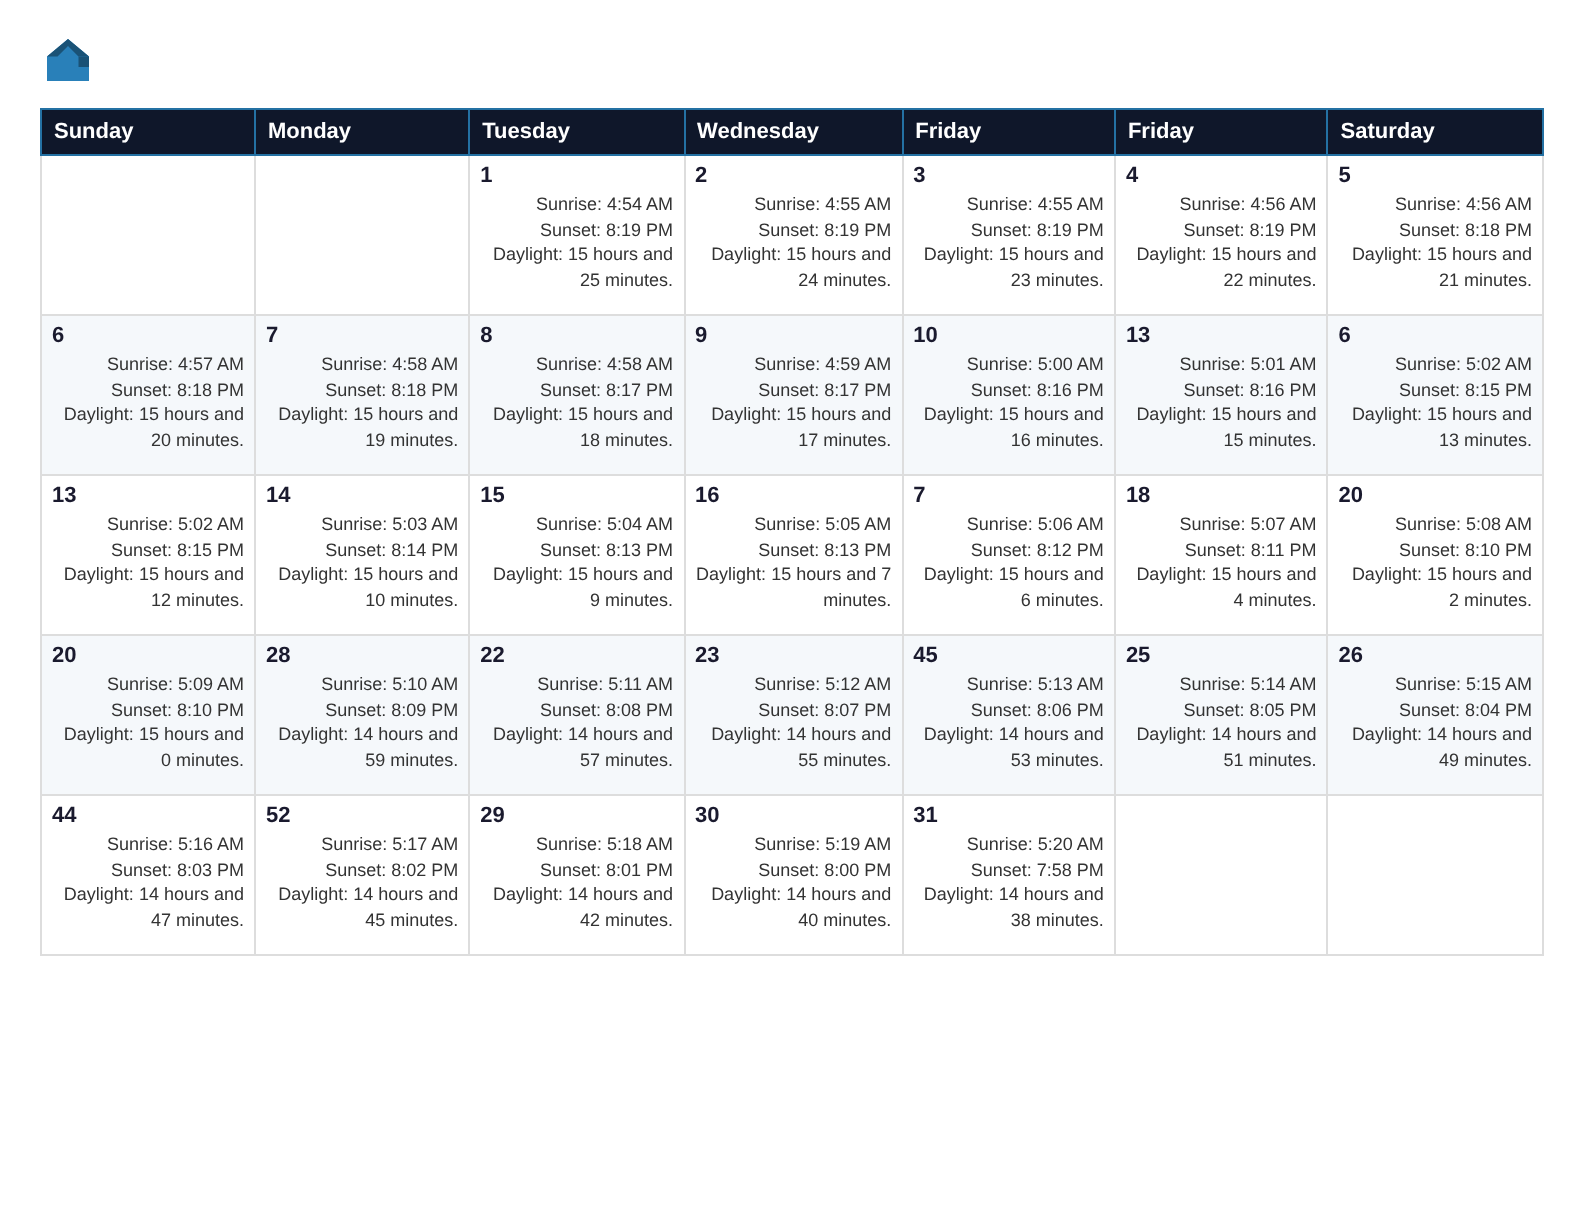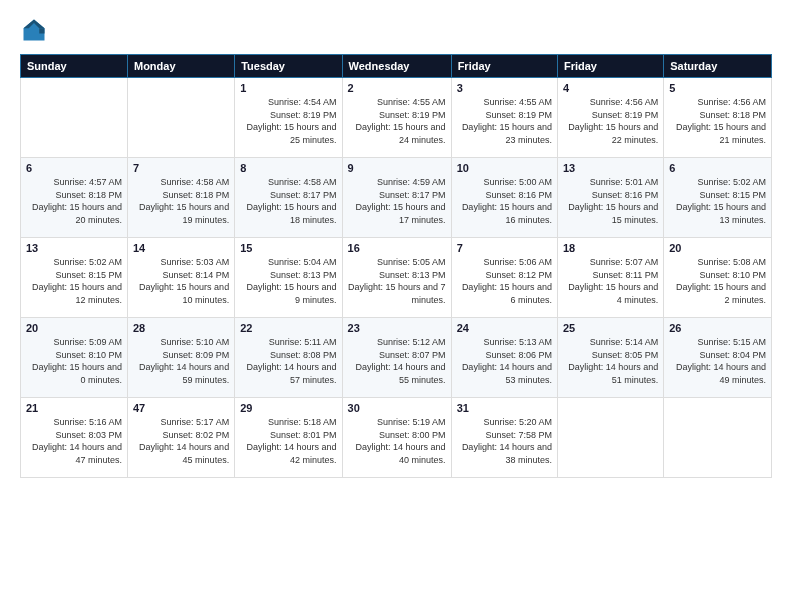--- a/index.html
+++ b/index.html
@@ -231,39 +231,39 @@
           </td>
           <td>
             <div class="day-number">22</div>
             <div class="day-info">Sunrise: 5:11 AM<br>Sunset: 8:08 PM<br>Daylight: 14 hours and 57 minutes.</div>
           </td>
           <td>
             <div class="day-number">23</div>
             <div class="day-info">Sunrise: 5:12 AM<br>Sunset: 8:07 PM<br>Daylight: 14 hours and 55 minutes.</div>
           </td>
           <td>
-            <div class="day-number">24</div>
+            <div class="day-number">45</div>
             <div class="day-info">Sunrise: 5:13 AM<br>Sunset: 8:06 PM<br>Daylight: 14 hours and 53 minutes.</div>
           </td>
           <td>
             <div class="day-number">25</div>
             <div class="day-info">Sunrise: 5:14 AM<br>Sunset: 8:05 PM<br>Daylight: 14 hours and 51 minutes.</div>
           </td>
           <td>
             <div class="day-number">26</div>
             <div class="day-info">Sunrise: 5:15 AM<br>Sunset: 8:04 PM<br>Daylight: 14 hours and 49 minutes.</div>
           </td>
         </tr>
         <tr>
           <td>
-            <div class="day-number">21</div>
+            <div class="day-number">44</div>
             <div class="day-info">Sunrise: 5:16 AM<br>Sunset: 8:03 PM<br>Daylight: 14 hours and 47 minutes.</div>
           </td>
           <td>
-            <div class="day-number">47</div>
+            <div class="day-number">52</div>
             <div class="day-info">Sunrise: 5:17 AM<br>Sunset: 8:02 PM<br>Daylight: 14 hours and 45 minutes.</div>
           </td>
           <td>
             <div class="day-number">29</div>
             <div class="day-info">Sunrise: 5:18 AM<br>Sunset: 8:01 PM<br>Daylight: 14 hours and 42 minutes.</div>
           </td>
           <td>
             <div class="day-number">30</div>
             <div class="day-info">Sunrise: 5:19 AM<br>Sunset: 8:00 PM<br>Daylight: 14 hours and 40 minutes.</div>
           </td>

